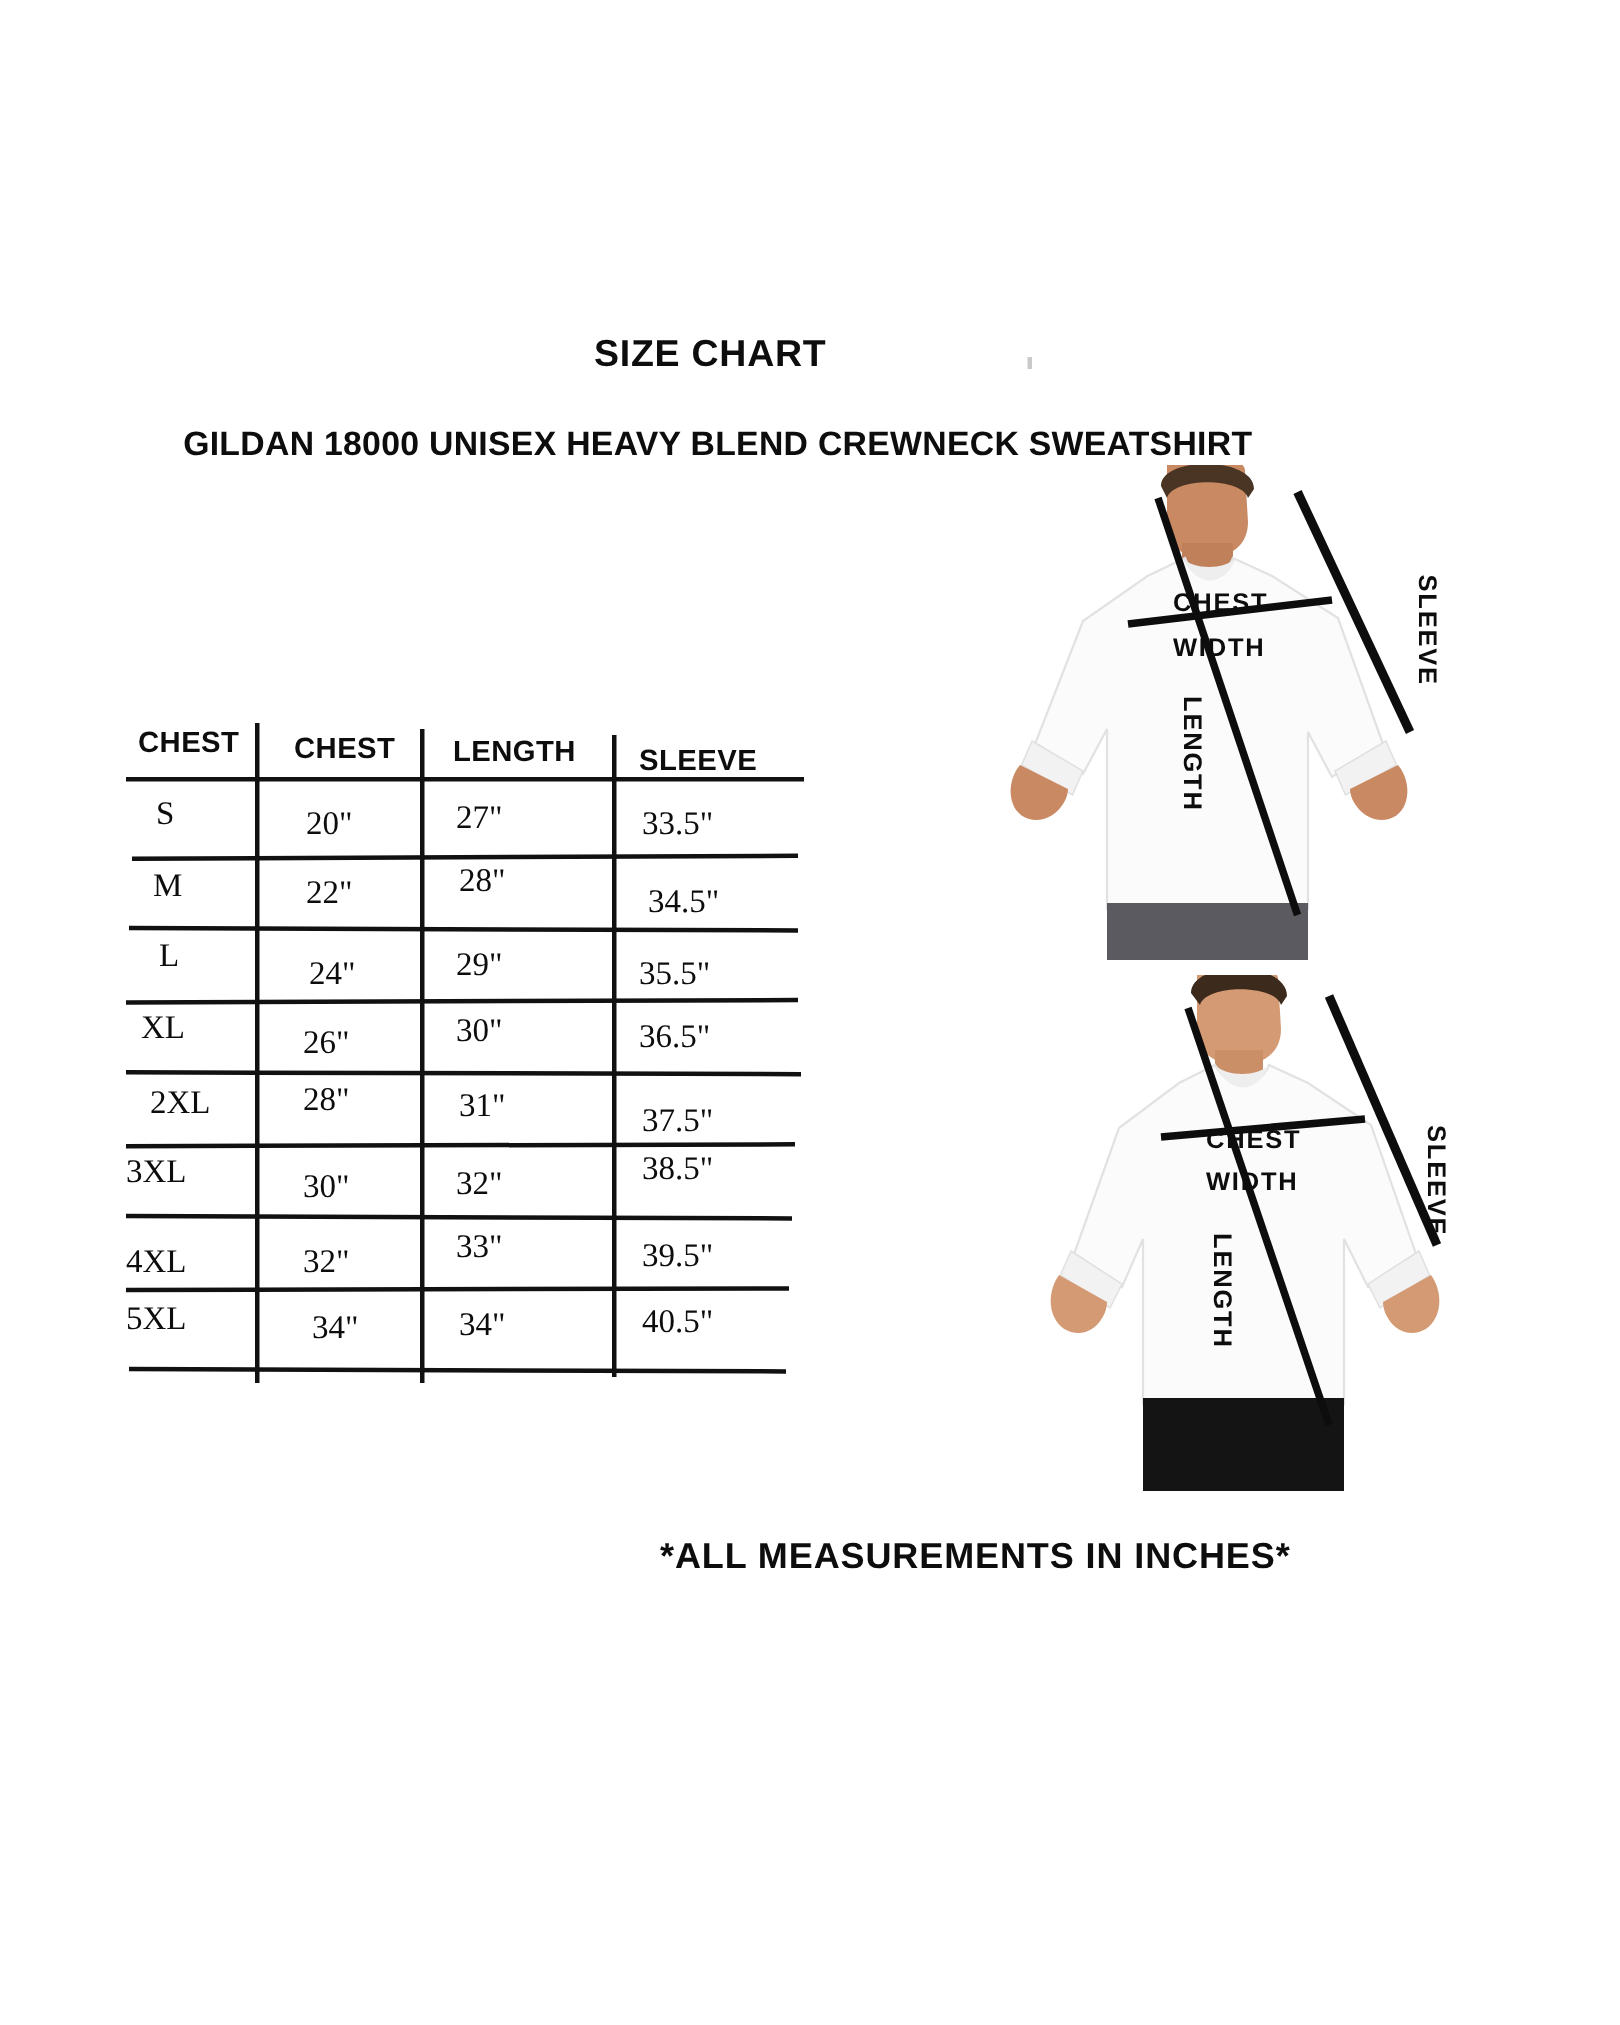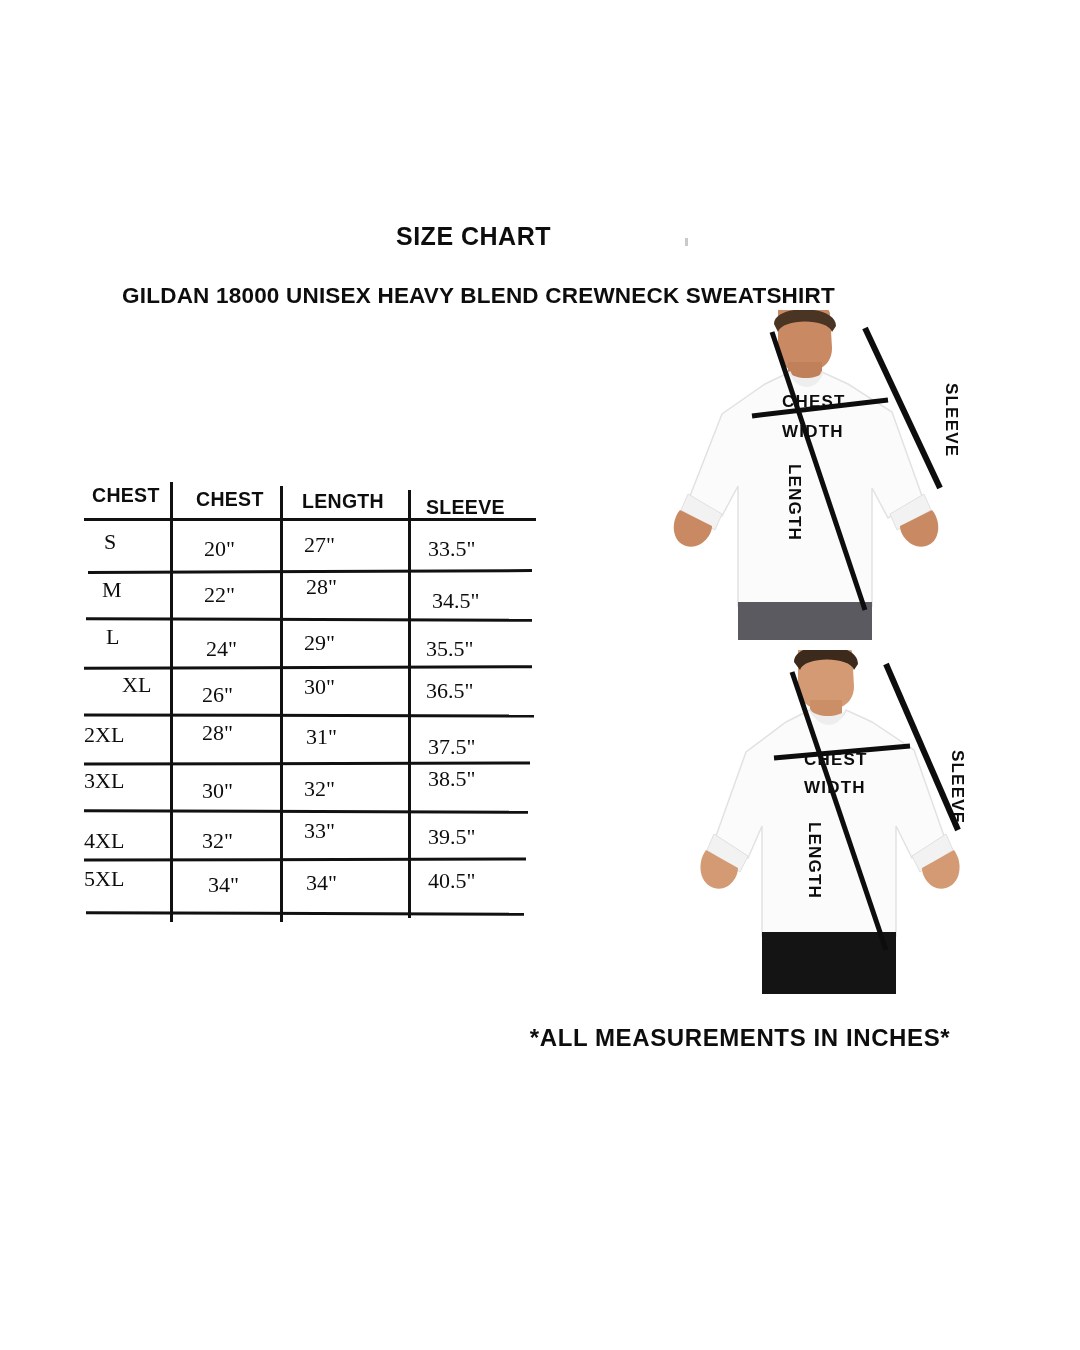--- a/index.html
+++ b/index.html
@@ -106,21 +106,20 @@
   .vert-label {
     writing-mode: vertical-rl;
     text-orientation: mixed;
   }
 
   #footnote {
     position: absolute;
     top: 1024px;
     left: 440px;
     width: 600px;
-    text-align: center;
     font-size: 24px;
     font-weight: bold;
     letter-spacing: 0.6px;
     color: #0d0d0d;
   }
 </style>
 </head>
 <body>
 
 <div id="title-block">
@@ -153,28 +152,28 @@
   </div>
 
   <div class="tbl-row">
     <div class="tbl-cell col-size" style="top:8px;left:22px;">L</div>
     <div class="tbl-cell col-chest" style="top:20px;left:122px;">24"</div>
     <div class="tbl-cell col-length" style="top:14px;left:220px;">29"</div>
     <div class="tbl-cell col-sleeve" style="top:20px;left:342px;">35.5"</div>
   </div>
 
   <div class="tbl-row">
-    <div class="tbl-cell col-size" style="top:8px;left:10px;margin-left:28px;">XL</div>
+    <div class="tbl-cell col-size" style="top:8px;left:10px;">XL</div>
     <div class="tbl-cell col-chest" style="top:18px;left:118px;">26"</div>
     <div class="tbl-cell col-length" style="top:10px;left:220px;">30"</div>
     <div class="tbl-cell col-sleeve" style="top:14px;left:342px;">36.5"</div>
   </div>
 
   <div class="tbl-row">
-    <div class="tbl-cell col-size" style="top:10px;left:0px;">2XL</div>
+    <div class="tbl-cell col-size" style="top:10px;left:16px;">2XL</div>
     <div class="tbl-cell col-chest" style="top:8px;left:118px;">28"</div>
     <div class="tbl-cell col-length" style="top:12px;left:222px;">31"</div>
     <div class="tbl-cell col-sleeve" style="top:22px;left:344px;">37.5"</div>
   </div>
 
   <div class="tbl-row">
     <div class="tbl-cell col-size" style="top:8px;left:0px;">3XL</div>
     <div class="tbl-cell col-chest" style="top:18px;left:118px;">30"</div>
     <div class="tbl-cell col-length" style="top:16px;left:220px;">32"</div>
     <div class="tbl-cell col-sleeve" style="top:6px;left:344px;">38.5"</div>

